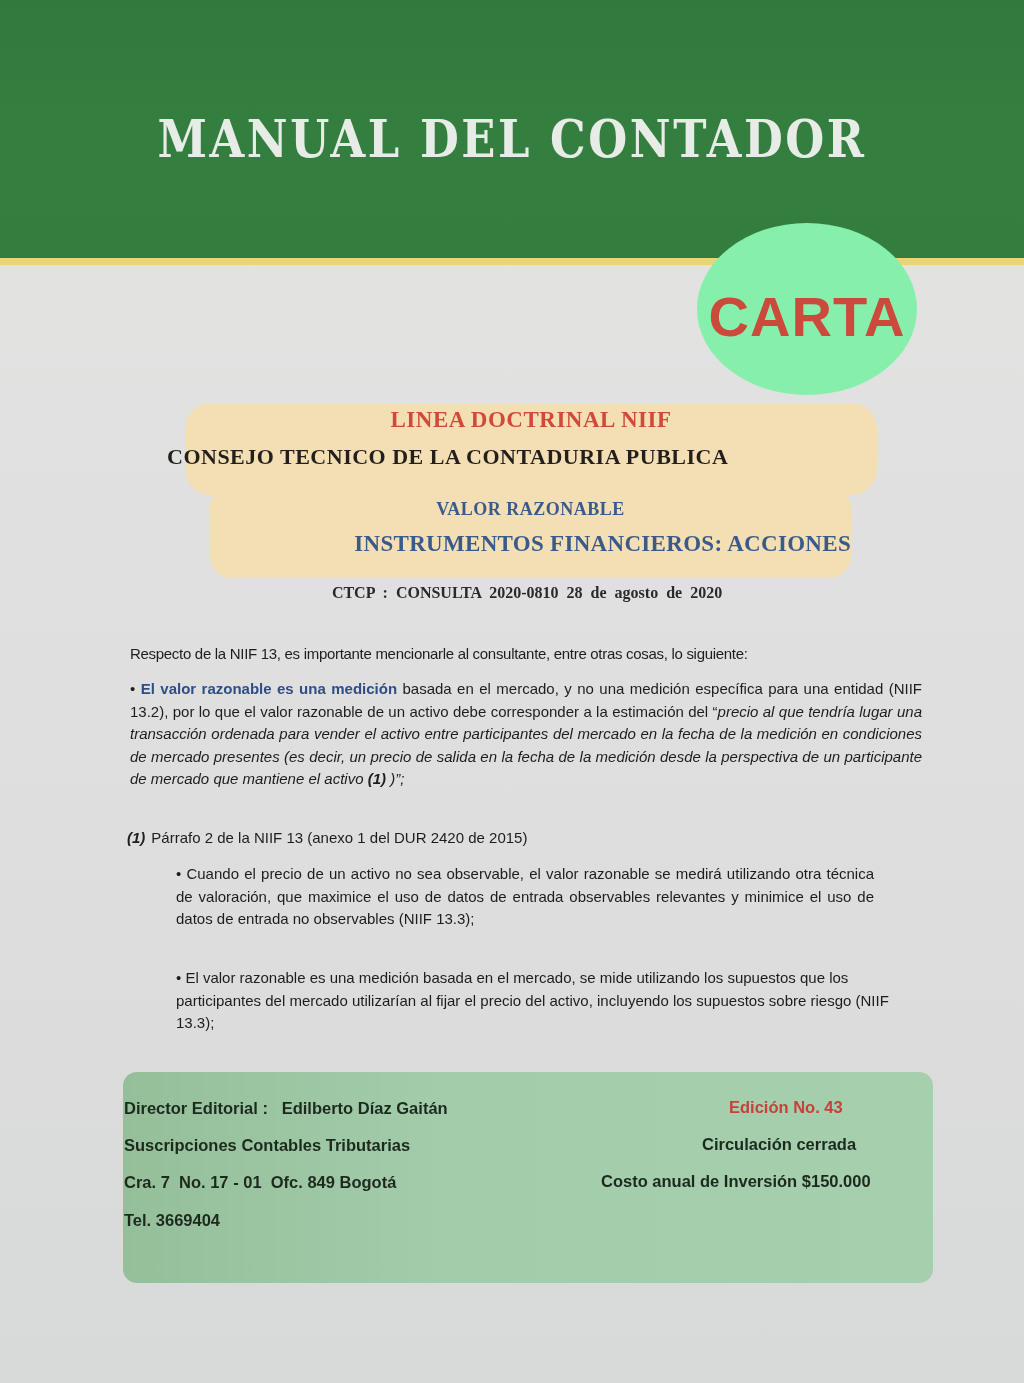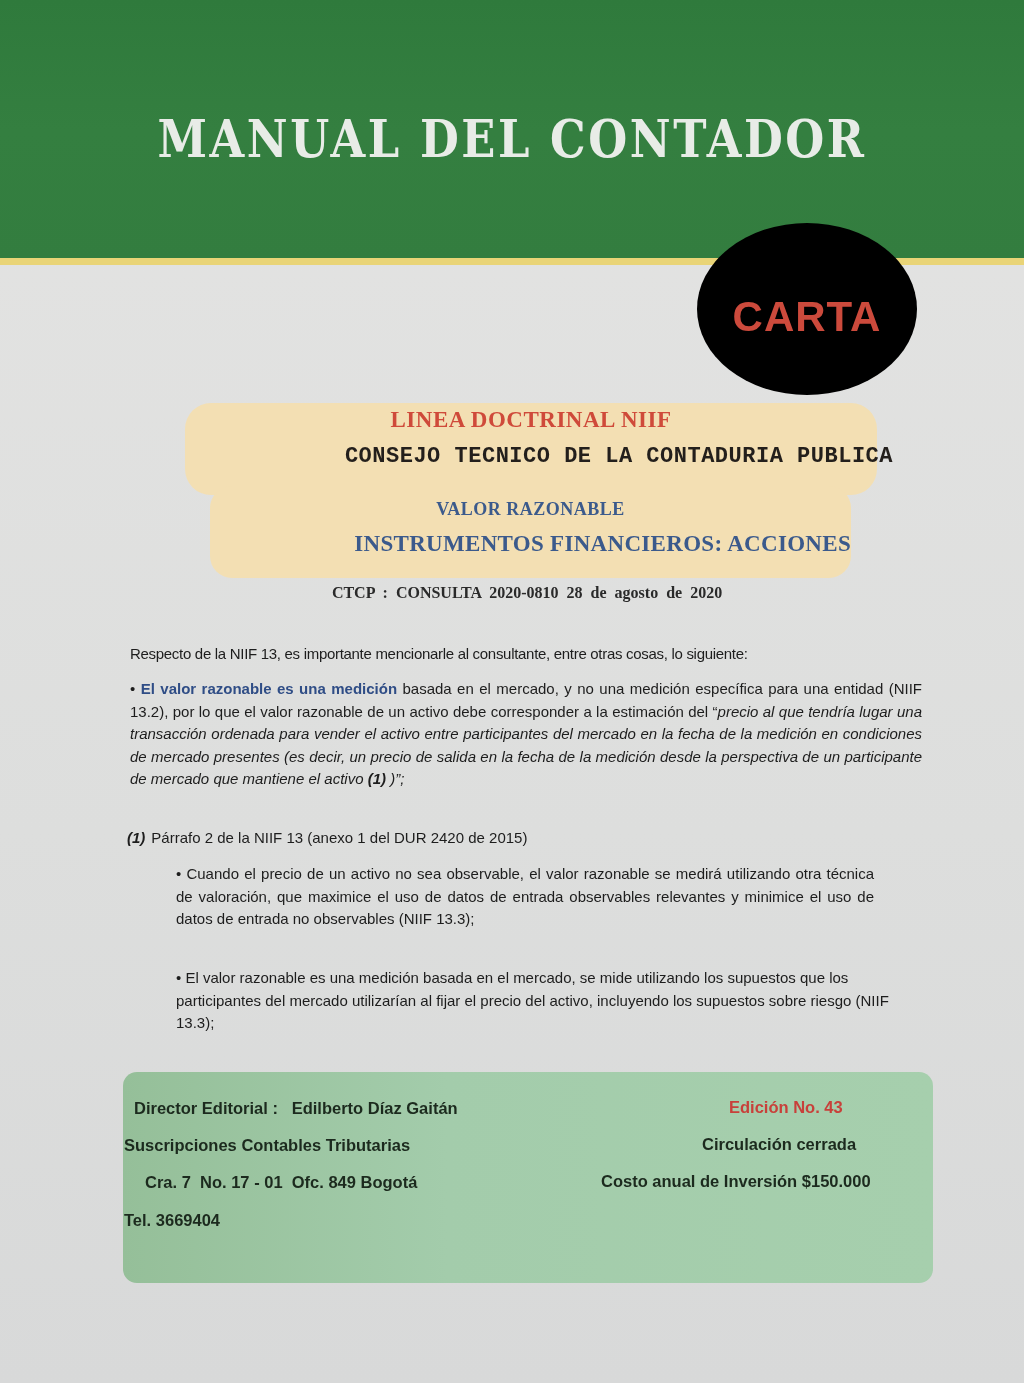--- a/index.html
+++ b/index.html
@@ -41,29 +41,29 @@
       color: #e8ece7;
       transform: scaleX(0.86);
       transform-origin: 512px 0;
     }
     .badge {
       position: absolute;
       left: 697px; top: 223px;
       width: 220px;
       height: 172px;
       border-radius: 50%;
-      background: #000000;
+      background: #86efac;
       display: flex;
       flex-direction: column;
       align-items: center;
       justify-content: center;
       color: #cc4a3c;
       font-family: "Liberation Sans", sans-serif;
       font-weight: bold;
-      font-size: 42px;
+      font-size: 56px;
       line-height: 44px;
       letter-spacing: 1px;
     }
     .badge .line1 { margin-top: 16px; }
     .tan-top {
       position: absolute;
       left: 185px; top: 403px;
       width: 692px;
       height: 92px;
       background: #f3dfb3;
@@ -83,24 +83,24 @@
       width: 692px;
       text-align: center;
       font-family: "Liberation Serif", serif;
       font-weight: bold;
       font-size: 23px;
       color: #cf4a3a;
       letter-spacing: 0.5px;
     }
     .consejo {
       position: absolute;
-      left: 201px; top: 444px;
+      left: 167px; top: 444px;
       width: 692px;
-      text-align: right;
-      font-family: Liberation Mono, monospace;
+      text-align: left;
+      font-family: Liberation Serif, serif;
       font-weight: bold;
       font-size: 22px;
       color: #231f1c;
       letter-spacing: 0.5px;
     }
     .valor {
       position: absolute;
       left: 210px; top: 499px;
       width: 641px;
       text-align: center;
@@ -213,19 +213,19 @@
 <div class="body-text intro">Respecto de la NIIF 13, es importante mencionarle al consultante, entre otras cosas, lo siguiente:</div>
 
 <div class="body-text para1"><span>• </span><span class="blue">El valor razonable es una medición</span><span> basada en el mercado, y no una medición específica para una entidad (NIIF 13.2), por lo que el valor razonable de un activo debe corresponder a la estimación del “</span><i>precio al que tendría lugar una transacción ordenada para vender el activo entre participantes del mercado en la fecha de la medición en condiciones de mercado presentes (es decir, un precio de salida en la fecha de la medición desde la perspectiva de un participante de mercado que mantiene el activo </i><b><i>(1)</i></b><i> )”;</i></div>
 
 <div class="body-text footnote"><span class="num">(1)</span><span>Párrafo 2 de la NIIF 13 (anexo 1 del DUR 2420 de 2015)</span></div>
 
 <div class="body-text sub1">• Cuando el precio de un activo no sea observable, el valor razonable se medirá utilizando otra técnica de valoración, que maximice el uso de datos de entrada observables relevantes y minimice el uso de datos de entrada no observables (NIIF 13.3);</div>
 <div class="body-text sub2">• El valor razonable es una medición basada en el mercado, se mide utilizando los supuestos que los participantes del mercado utilizarían al fijar el precio del activo, incluyendo los supuestos sobre riesgo (NIIF 13.3);</div>
 
 <div class="green-box"></div>
-<div class="info" style="left:124px; top:1099px;margin-left:10px;">Director Editorial :   Edilberto Díaz Gaitán</div>
+<div class="info" style="left:124px; top:1099px;">Director Editorial :   Edilberto Díaz Gaitán</div>
 <div class="info" style="left:124px; top:1136px;">Suscripciones Contables Tributarias</div>
-<div class="info" style="left:124px; top:1173px;padding-left:21px;">Cra. 7  No. 17 - 01  Ofc. 849 Bogotá</div>
+<div class="info" style="left:124px; top:1173px;">Cra. 7  No. 17 - 01  Ofc. 849 Bogotá</div>
 <div class="info" style="left:124px; top:1211px;">Tel. 3669404</div>
 <div class="info red" style="left:729px; top:1098px;">Edición No. 43</div>
 <div class="info" style="left:702px; top:1135px;">Circulación cerrada</div>
 <div class="info" style="left:601px; top:1172px;">Costo anual de Inversión $150.000</div>
 
 </body></html>

